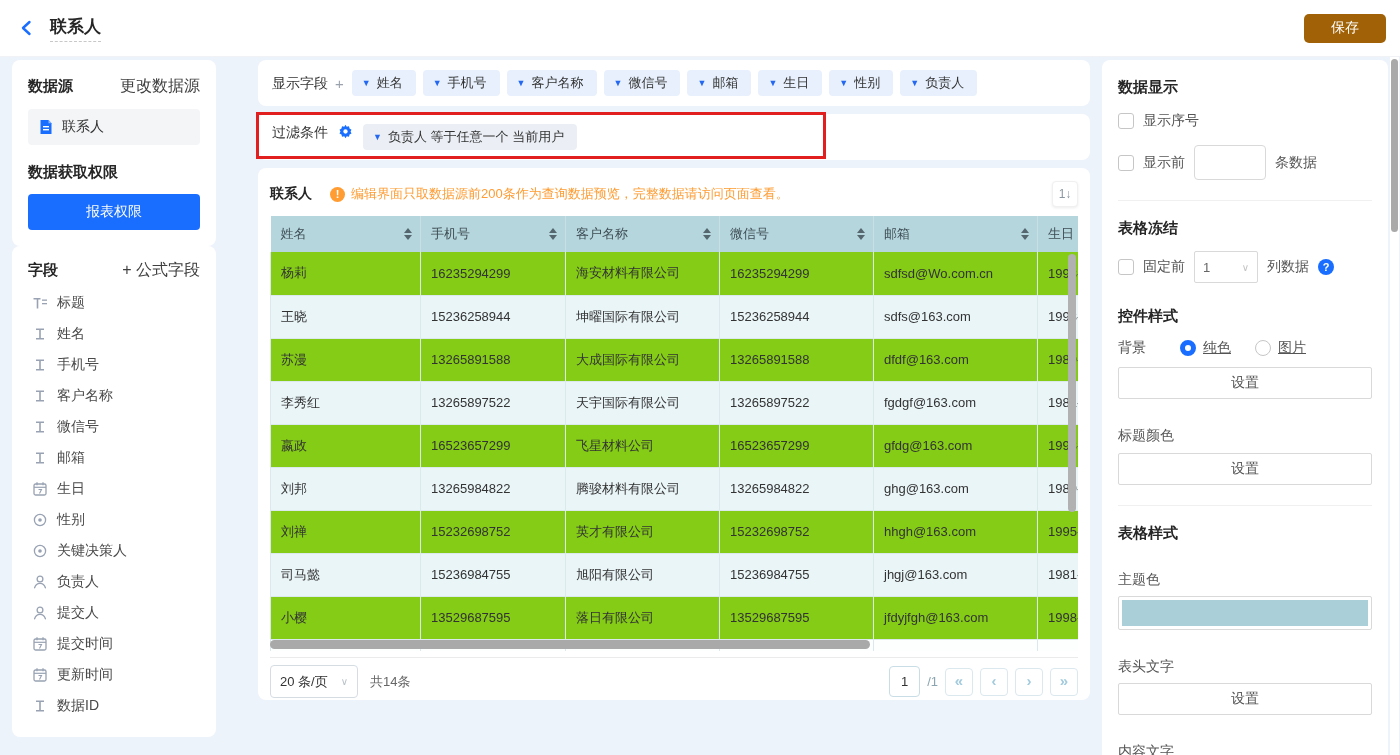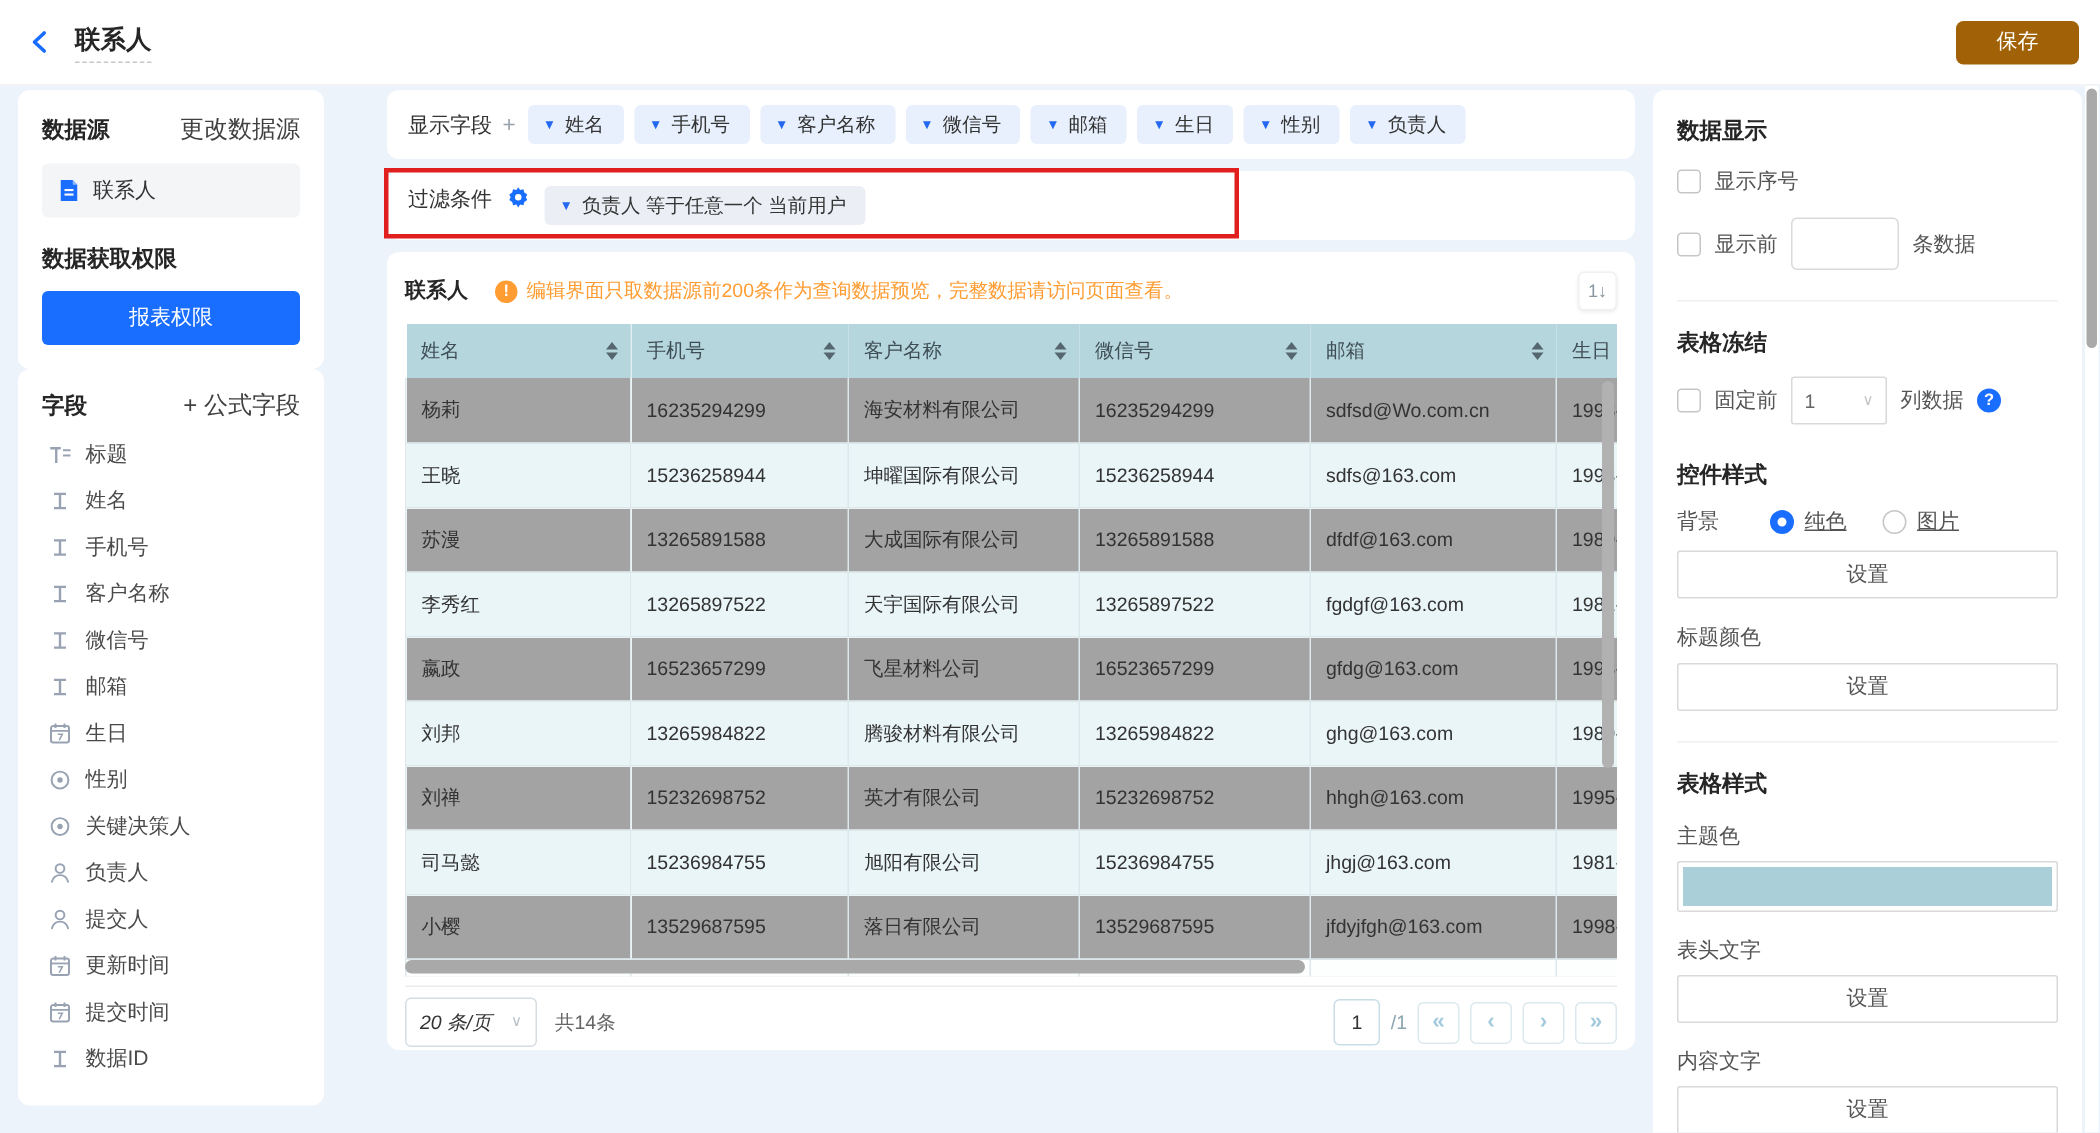--- a/index.html
+++ b/index.html
@@ -46,31 +46,31 @@
   .cardc { padding:12px 12px 0; height:532px; position:relative; }
   .tbl-titlebar { display:flex; align-items:center; height:28px; }
   .tbl-title { font-size:14px; font-weight:bold; color:#262626; }
   .notice { display:flex; align-items:center; gap:6px; margin-left:18px; }
   .notice-icon { width:15px; height:15px; border-radius:50%; background:#ff9c32; color:#fff; font-size:11px; font-weight:bold; display:flex; align-items:center; justify-content:center; }
   .notice-text { font-size:13px; color:#ff9c32; }
   .sort-tool { margin-left:auto; width:26px; height:26px; border:1px solid #f0f0f0; border-radius:4px; box-shadow:0 1px 3px rgba(0,0,0,.08); display:flex; align-items:center; justify-content:center; font-size:12px; color:#8a97a0; cursor:pointer; background:#fff; }
   .tbl-wrap { position:relative; margin-top:8px; width:808px; height:435px; overflow:hidden; }
   table.grid { border-collapse:collapse; table-layout:fixed; width:887px; font-size:13px; }
   table.grid th { background:#b5d6dd; color:#3f4d55; font-weight:normal; text-align:left; height:36px; padding:0 10px; border-right:1px solid #c6e0e6; position:relative; }
-  table.grid td { height:43px; padding:0 10px; border:1px solid #dbe8ec; border-top:none; color:#333; background:#a3a3a3; overflow:hidden; white-space:nowrap; }
+  table.grid td { height:43px; padding:0 10px; border:1px solid #dbe8ec; border-top:none; color:#333; background:#84cc16; overflow:hidden; white-space:nowrap; }
   table.grid tr.alt td { background:#eaf5f8; }
   table.grid tr.partial td { height:12px; background:#fdfefe; }
   .sorts { position:absolute; right:8px; top:50%; transform:translateY(-50%); display:flex; flex-direction:column; gap:2px; }
   .sorts i { width:0; height:0; border-left:4px solid transparent; border-right:4px solid transparent; display:block; }
   .sorts .up { border-bottom:5px solid #55666e; }
   .sorts .dn { border-top:5px solid #55666e; }
   .vscroll { position:absolute; right:2px; top:38px; width:8px; height:258px; background:#b1b1b1; border-radius:4px; }
   .hscroll { position:absolute; left:0; bottom:2px; width:600px; height:9px; background:#a9a9a9; border-radius:5px; }
   .pager { height:48px; border-top:1px solid #ebebeb; margin-top:6px; display:flex; align-items:center; gap:12px; }
-  .psize { width:88px; height:33px; border:1px solid #d5dde2; border-radius:4px; display:flex; align-items:center; justify-content:space-between; padding:0 9px; font-size:13px; color:#333; cursor:pointer;font-style:italic; }
+  .psize { width:88px; height:33px; border:1px solid #d5dde2; border-radius:4px; display:flex; align-items:center; justify-content:space-between; padding:0 9px; font-size:13px; color:#333; cursor:pointer; }
   .psize .v { color:#b9c2c8; font-size:10px; }
   .ptotal { font-size:13px; color:#666; }
   .pager-right { margin-left:auto; display:flex; align-items:center; gap:7px; }
   .pinput { width:31px; height:31px; border:1px solid #c8dde6; border-radius:4px; text-align:center; font-size:13px; color:#333; }
   .pslash { font-size:13px; color:#8aa5b0; }
   .nav-btn { width:28px; height:28px; border:1px solid #dbe8ee; border-radius:4px; background:#fff; color:#a3cbdd; font-size:15px; font-weight:bold; display:flex; align-items:center; justify-content:center; cursor:pointer; padding-bottom:2px; }
 
   
   .rcol { position:absolute; left:1102px; top:60px; width:286px; height:760px; background:#fff; border-radius:8px; padding:18px 16px; }
   .r-title { font-size:15px; font-weight:bold; color:#262626; }
@@ -81,21 +81,21 @@
   .mini-select .v { color:#c4c4c4; font-size:10px; }
   .q-icon { width:16px; height:16px; border-radius:50%; background:#1a6eff; color:#fff; font-size:11px; font-weight:bold; display:flex; align-items:center; justify-content:center; cursor:pointer; }
   .divider { height:1px; background:#f0f0f0; margin:20px 0 18px; }
   .radio-row { display:flex; align-items:center; margin-top:13px; font-size:14px; color:#555; }
   .radio-row .lbl { width:62px; }
   .radio { width:16px; height:16px; border-radius:50%; margin-right:7px; cursor:pointer; flex:none; }
   .radio.on { border:5px solid #1a6eff; background:#fff; }
   .radio.off { border:1px solid #c6c6c6; background:#fff; }
   .radio-item { display:flex; align-items:center; margin-right:24px;text-decoration:underline; }
   .set-btn { margin-top:10px; width:100%; height:32px; background:#fff; border:1px solid #d9d9d9; border-radius:2px; font-size:14px; color:#555; cursor:pointer; }
-  .sub-label { margin-top:17px; font-size:14px; color:#555; }
+  .sub-label { margin-top:28px; font-size:14px; color:#555; }
   .swatch { margin-top:7px; height:34px; border:1px solid #d9d9d9; border-radius:2px; padding:3px; cursor:pointer; }
   .swatch-fill { width:100%; height:100%; }
 
   
   .page-sb { position:absolute; right:1px; top:57px; width:9px; height:698px; background:#fff; }
   .page-sb .thumb { position:absolute; left:1px; top:2px; width:7px; height:173px; background:#a9a9a9; border-radius:4px; }
 </style>
 </head>
 <body>
 
@@ -235,32 +235,32 @@
         </div>
         <div class="field-item">
           <span class="ficon">
             <svg width="16" height="16" viewBox="0 0 16 16">
               <rect x="2" y="3" width="12" height="11" rx="1.5" fill="none" stroke="#98a2b3" stroke-width="1.3"></rect>
               <path d="M2 6.3h12" stroke="#98a2b3" stroke-width="1.2"></path>
               <path d="M5 1.3v3M11 1.3v3" stroke="#98a2b3" stroke-width="1.3"></path>
               <path d="M6.5 8.5h3l-2 4" fill="none" stroke="#98a2b3" stroke-width="1.1"></path>
             </svg>
           </span>
-          <span>更新时间</span>
+          <span>提交时间</span>
         </div>
         <div class="field-item">
           <span class="ficon">
             <svg width="16" height="16" viewBox="0 0 16 16">
               <rect x="2" y="3" width="12" height="11" rx="1.5" fill="none" stroke="#98a2b3" stroke-width="1.3"></rect>
               <path d="M2 6.3h12" stroke="#98a2b3" stroke-width="1.2"></path>
               <path d="M5 1.3v3M11 1.3v3" stroke="#98a2b3" stroke-width="1.3"></path>
               <path d="M6.5 8.5h3l-2 4" fill="none" stroke="#98a2b3" stroke-width="1.1"></path>
             </svg>
           </span>
-          <span>提交时间</span>
+          <span>更新时间</span>
         </div>
         <div class="field-item">
           <span class="ficon">
             <svg width="16" height="16" viewBox="0 0 16 16">
               <path d="M4 2.5h8V4H8.8v8H12v1.5H4V12h3.2V4H4z" fill="#98a2b3"></path>
             </svg>
           </span>
           <span>数据ID</span>
         </div>
       </div>

